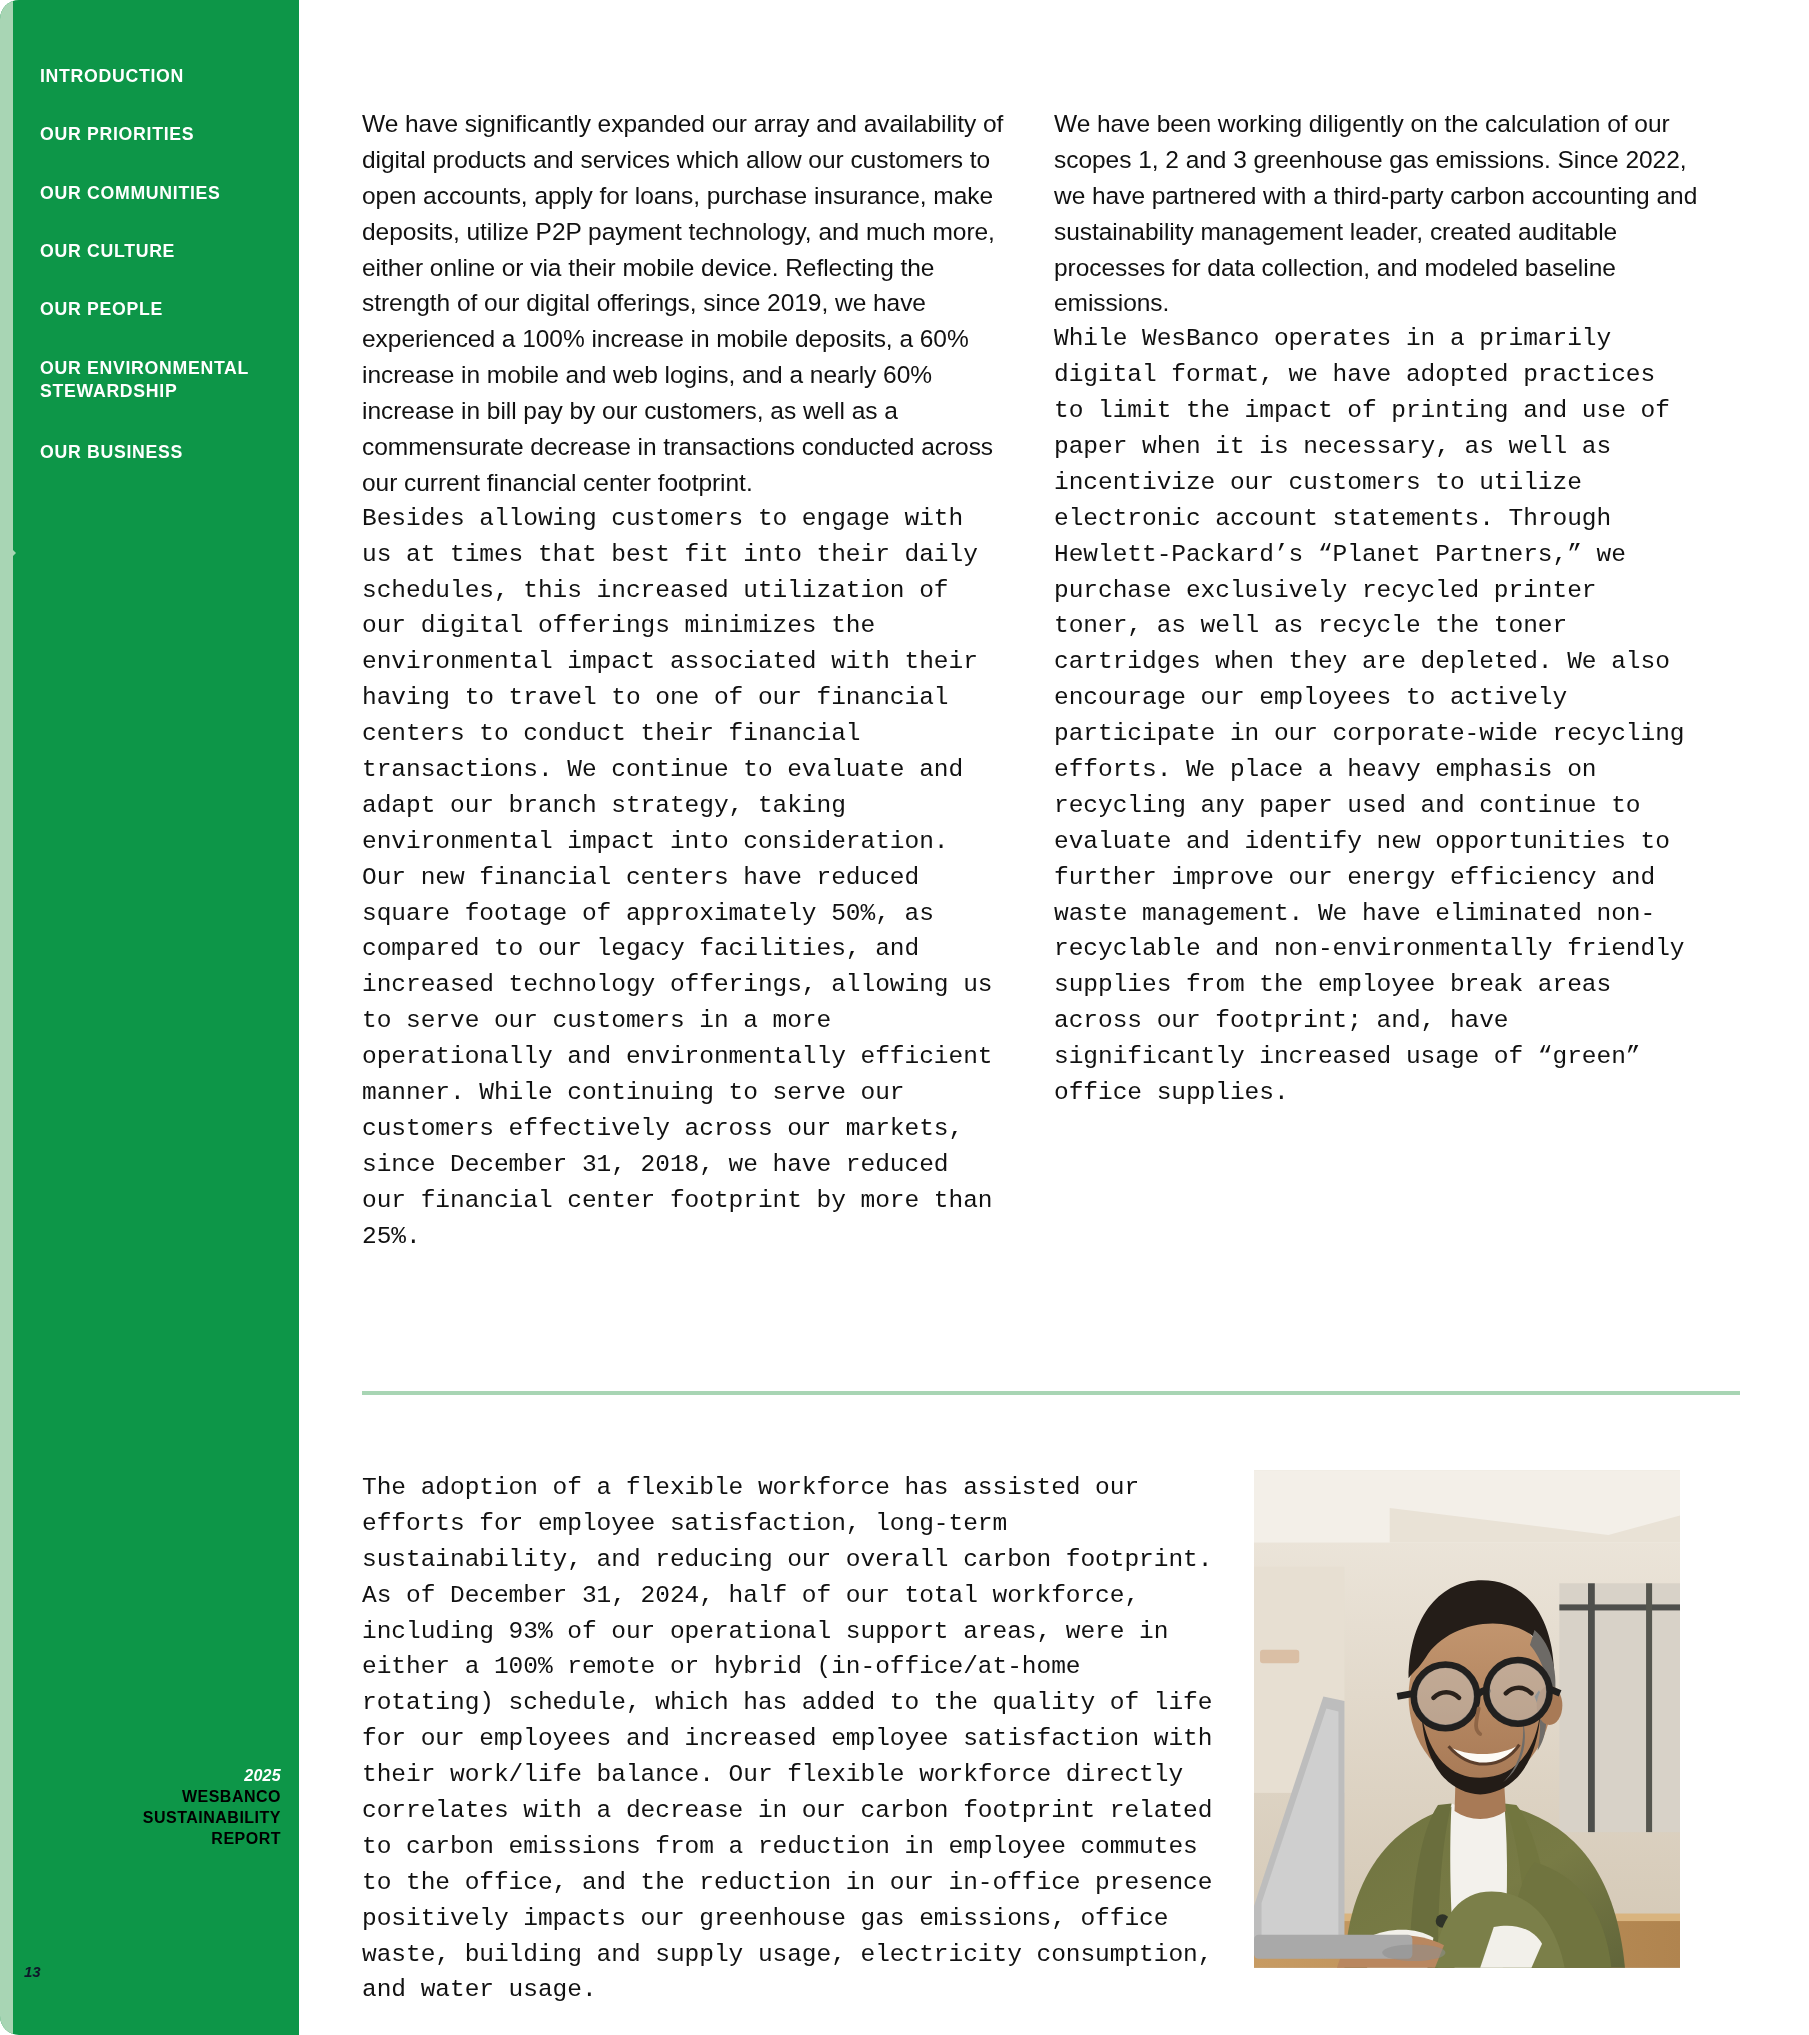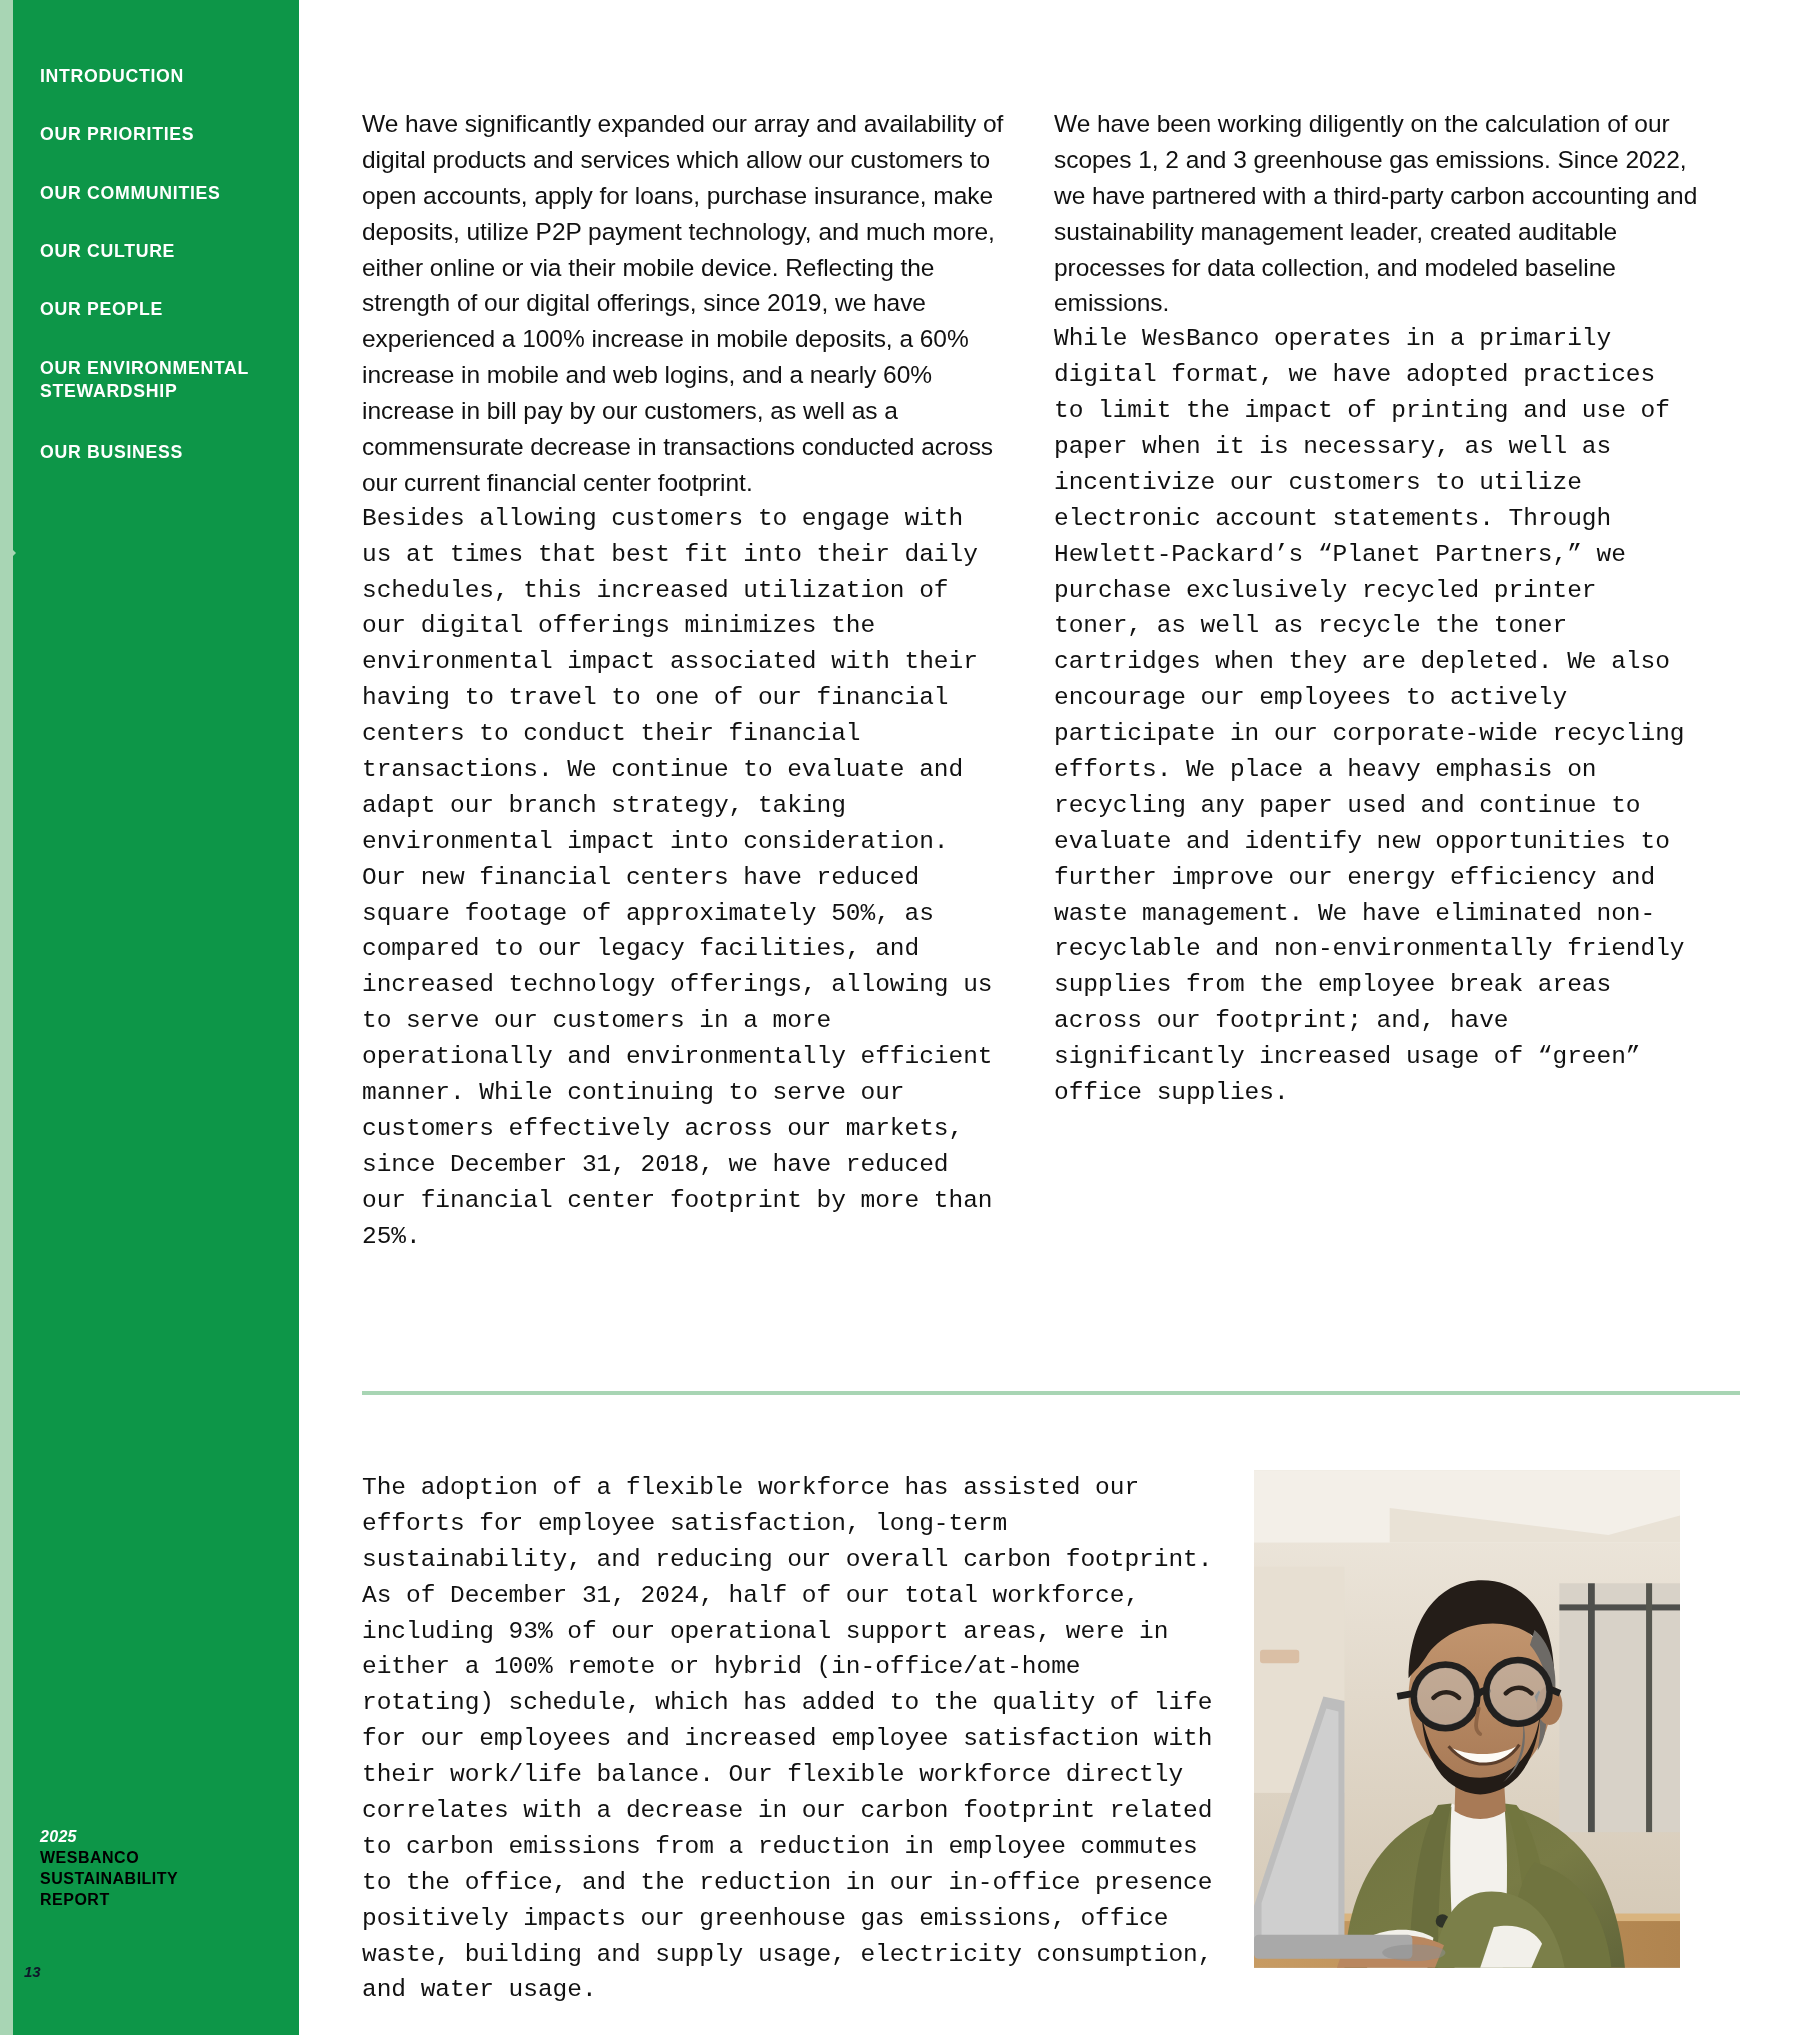--- a/index.html
+++ b/index.html
@@ -10,20 +10,21 @@
     background: #ffffff;
     font-family: "Liberation Sans", sans-serif;
   }
 
   .page {
     position: relative;
     width: 1809px;
     height: 2035px;
     background: #ffffff;
     overflow: hidden;
+    border-radius: 19px;
   }
 
   
   .sidebar {
     position: absolute;
     left: 0; top: 0;
     width: 299px;
     height: 2035px;
     background: #0d9648;
   }
@@ -60,22 +61,23 @@
     top: 537px;
     width: 0; height: 0;
     border-top: 16.6px solid transparent;
     border-bottom: 16.6px solid transparent;
     border-left: 16.6px solid #a8d5b4;
   }
 
   .footer-block {
     position: absolute;
     left: 40px;
-    top: 1826px;
+    top: 1765px;
     width: 241px;
+    text-align: right;
   }
   .footer-year {
     color: #ffffff;
     font-size: 16px;
     font-style: italic;
     font-weight: bold;
     line-height: 1.32;
     letter-spacing: 0.3px;
   }
   .footer-title {

